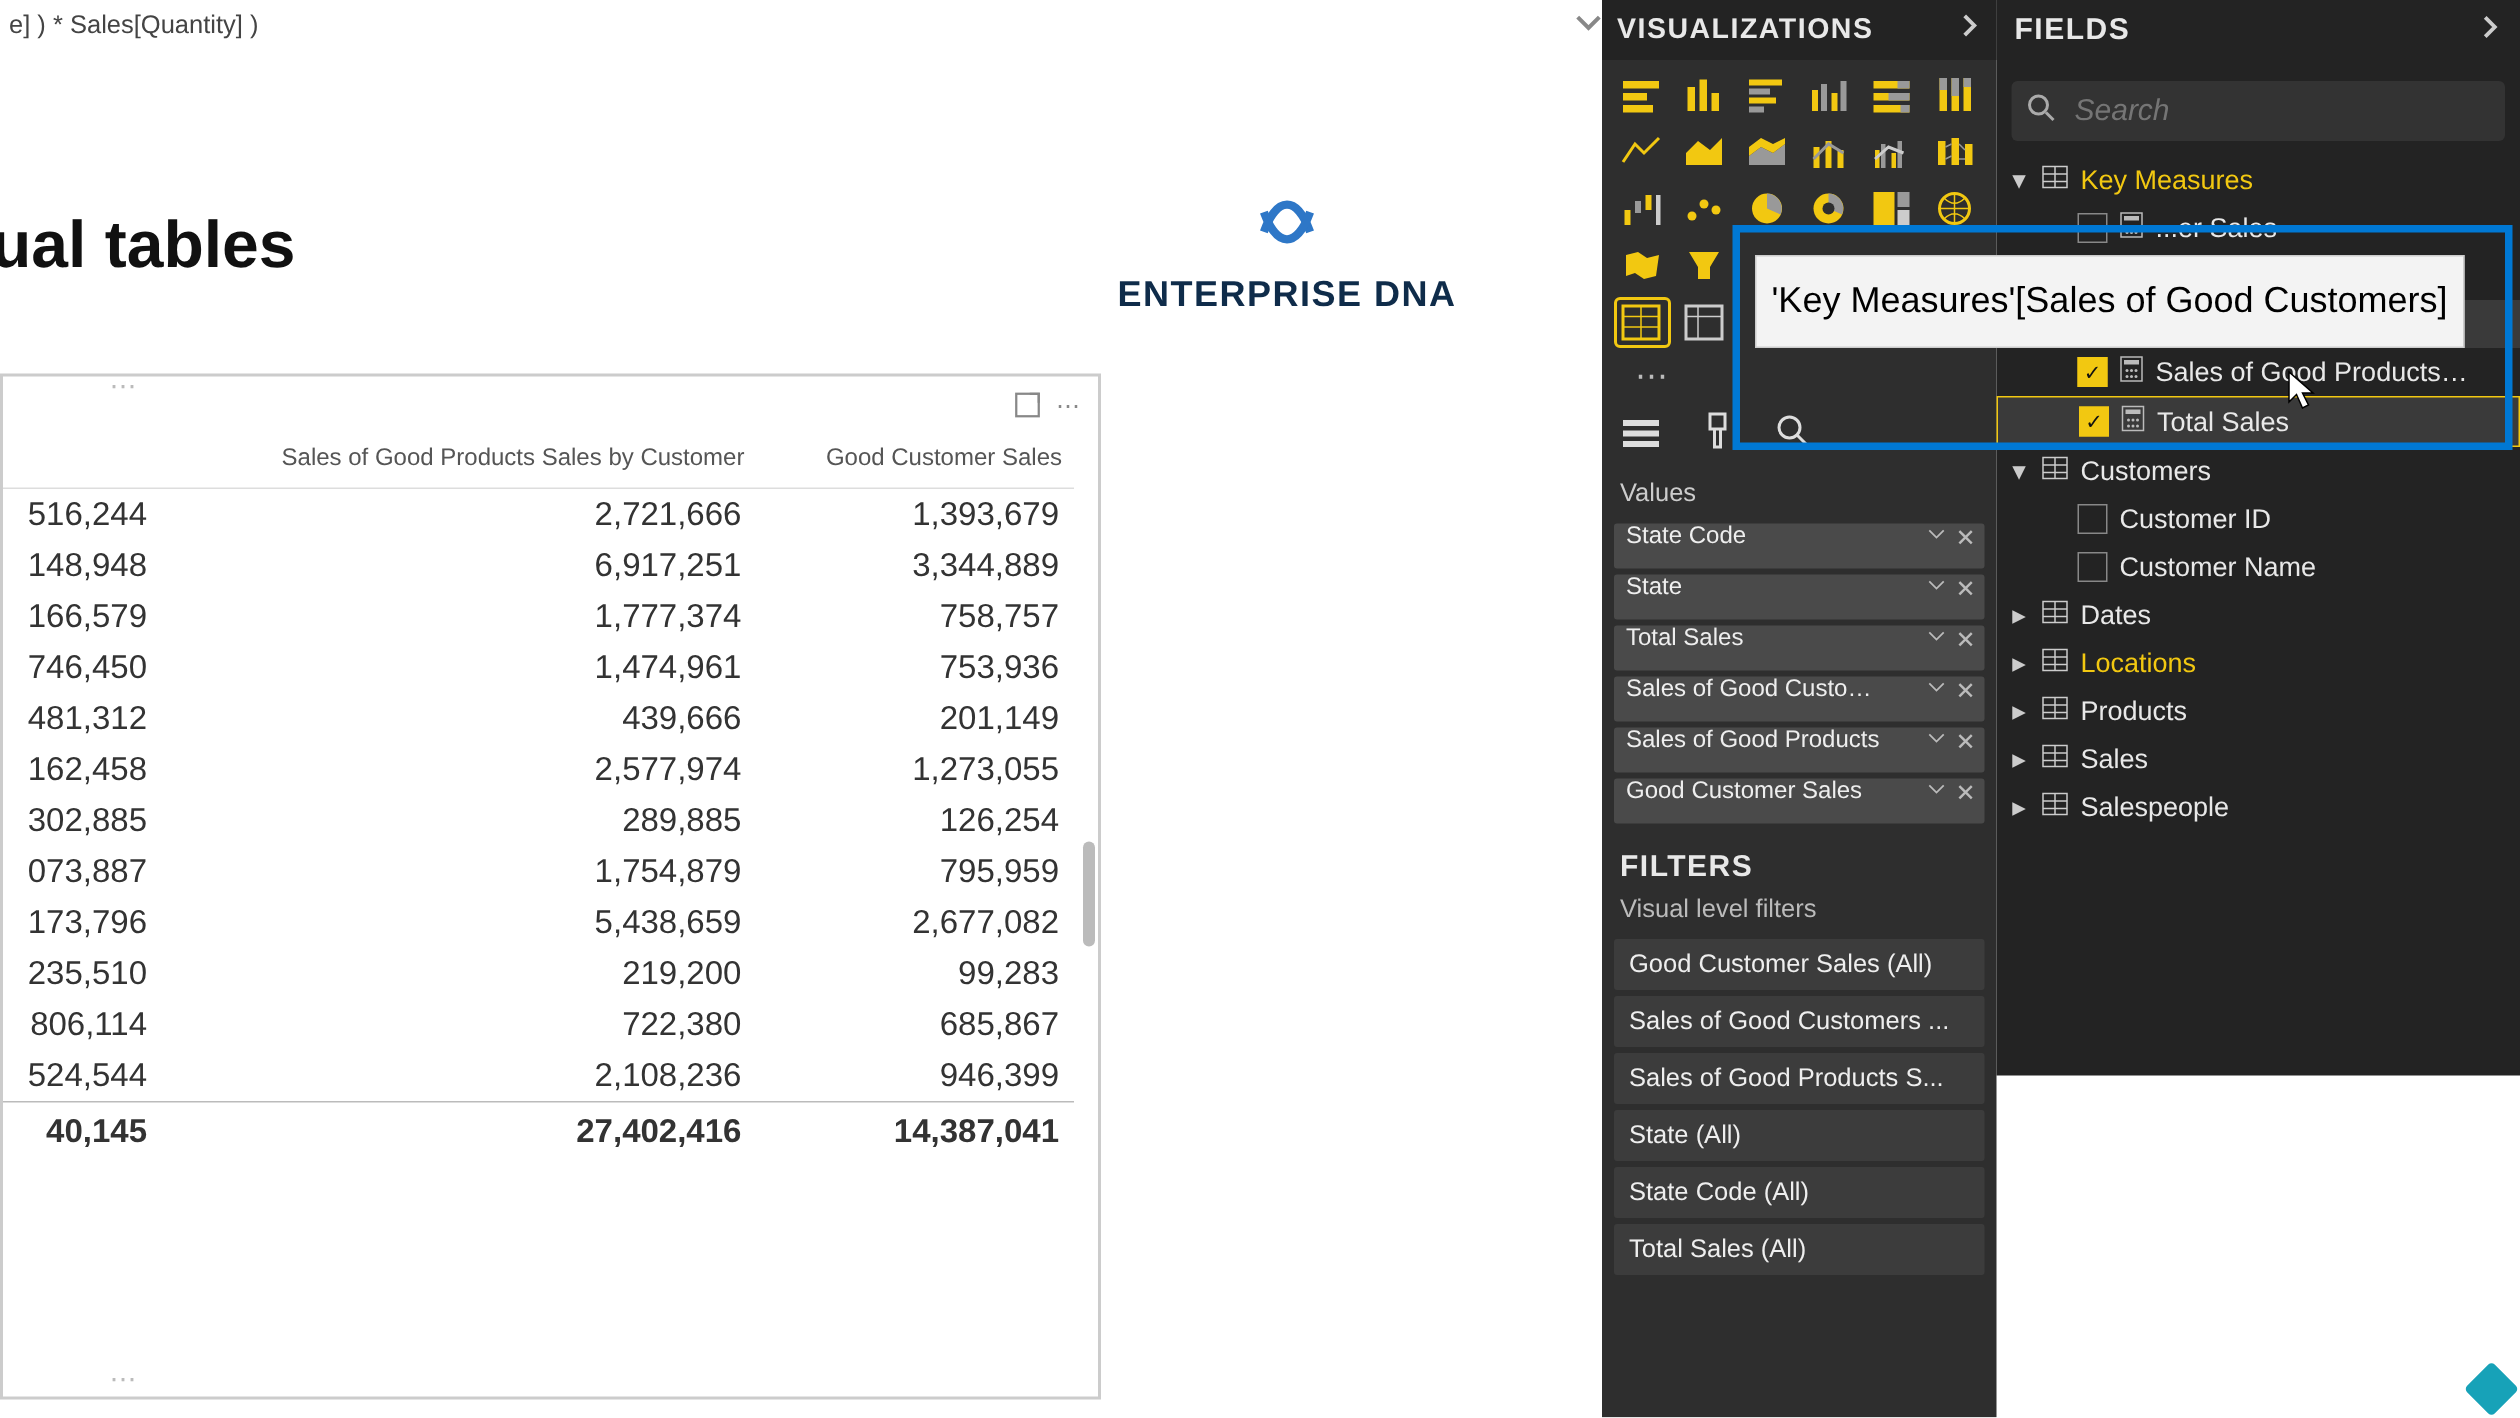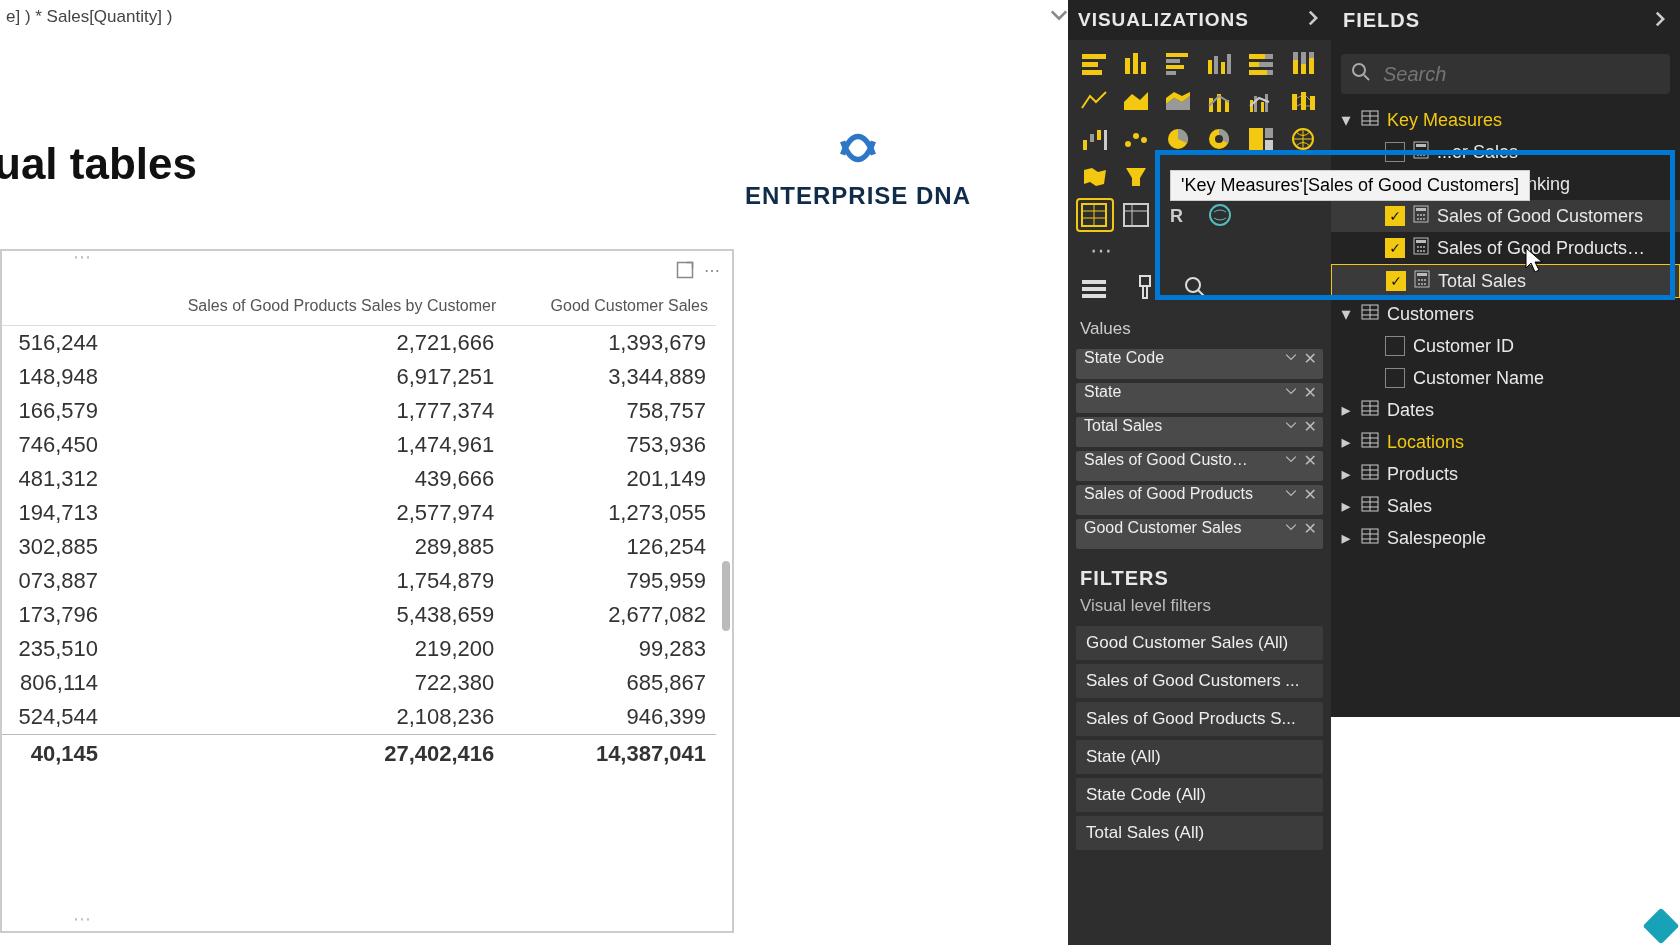--- a/index.html
+++ b/index.html
@@ -44,21 +44,21 @@
         padding:0 8px;color:#eee;font-size:16px;position:relative;}
   .pill .dd{position:absolute;right:26px;color:#bbb;}
   .pill .x{position:absolute;right:6px;color:#bbb;}
   #filters-hd{padding:14px 12px 6px 12px;font-size:20px;font-weight:700;letter-spacing:1px;}
   #filters-sub{padding:0 12px 6px 12px;color:#bbb;font-size:17px;}
   .fpill{margin:4px 8px;background:#3c3c3c;height:34px;border-radius:2px;display:flex;align-items:center;
          padding:0 10px;color:#eee;font-size:17px;}
   
   #hl{position:absolute;border:5px solid #0078d4;pointer-events:none;}
   
-  #tip{position:absolute;background:#f3f3f3;color:#000;font-size:18px;padding:4px 10px;border:1px solid #ccc;
+  #tip{position:absolute;background:#f3f3f3;color:#000;font-size:24px;padding:16px 10px;border:1px solid #ccc;
        white-space:nowrap;}
   
   #flds{position:absolute;left:1331px;top:0;width:349px;height:717px;background:#232323;color:#e8e8e8;}
   #flds-hd{height:40px;display:flex;align-items:center;justify-content:space-between;padding:0 12px;
            font-size:20px;font-weight:700;letter-spacing:1px;}
   #search{margin:14px 10px 10px 10px;background:#333;border-radius:4px;height:40px;display:flex;
           align-items:center;padding:0 10px;color:#aaa;gap:10px;}
   #search input{background:transparent;border:none;outline:none;color:#ddd;font-size:20px;width:100%;font-style:italic;}
   .fld-row{display:flex;align-items:center;height:32px;padding:0 8px 0 8px;gap:8px;font-size:18px;}
   .fld-row .caret{width:14px;text-align:center;color:#ccc;}
@@ -144,21 +144,21 @@
                 <td>746,450</td>
                 <td>1,474,961</td>
                 <td>753,936</td>
               </tr>
               <tr>
                 <td>481,312</td>
                 <td>439,666</td>
                 <td>201,149</td>
               </tr>
               <tr>
-                <td>194,713</td>
+                <td>162,458</td>
                 <td>2,577,974</td>
                 <td>1,273,055</td>
               </tr>
               <tr>
                 <td>302,885</td>
                 <td>289,885</td>
                 <td>126,254</td>
               </tr>
               <tr>
                 <td>073,887</td>

